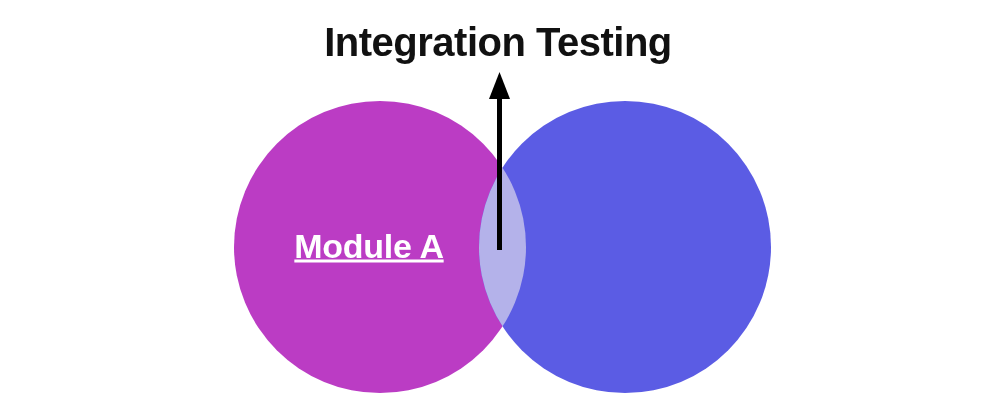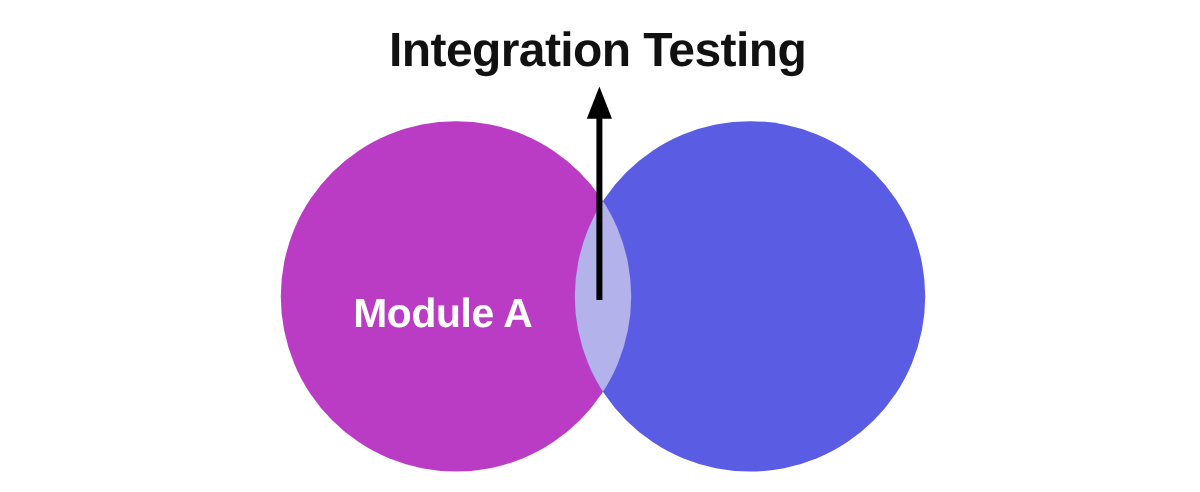--- a/index.html
+++ b/index.html
@@ -36,21 +36,21 @@
   }
   .circle-label {
     position: absolute;
     transform: translate(-50%, -50%);
     font-size: 34px;
     font-weight: 700;
     letter-spacing: -0.3px;
     color: #ffffff;
     white-space: nowrap;
   }
-  .circle-label.a { left: 369px; top: 262px; }
+  .circle-label.a { left: 369px; top: 246px; text-decoration: underline; }
   .circle-label.b { left: 628px; top: 246px; }
 </style>
 </head>
 <body>
 
 <div class="canvas">
 
   <svg class="venn-svg" viewBox="0 0 1000 410" aria-hidden="true">
     <defs>
       <clipPath id="clip-module-a">

